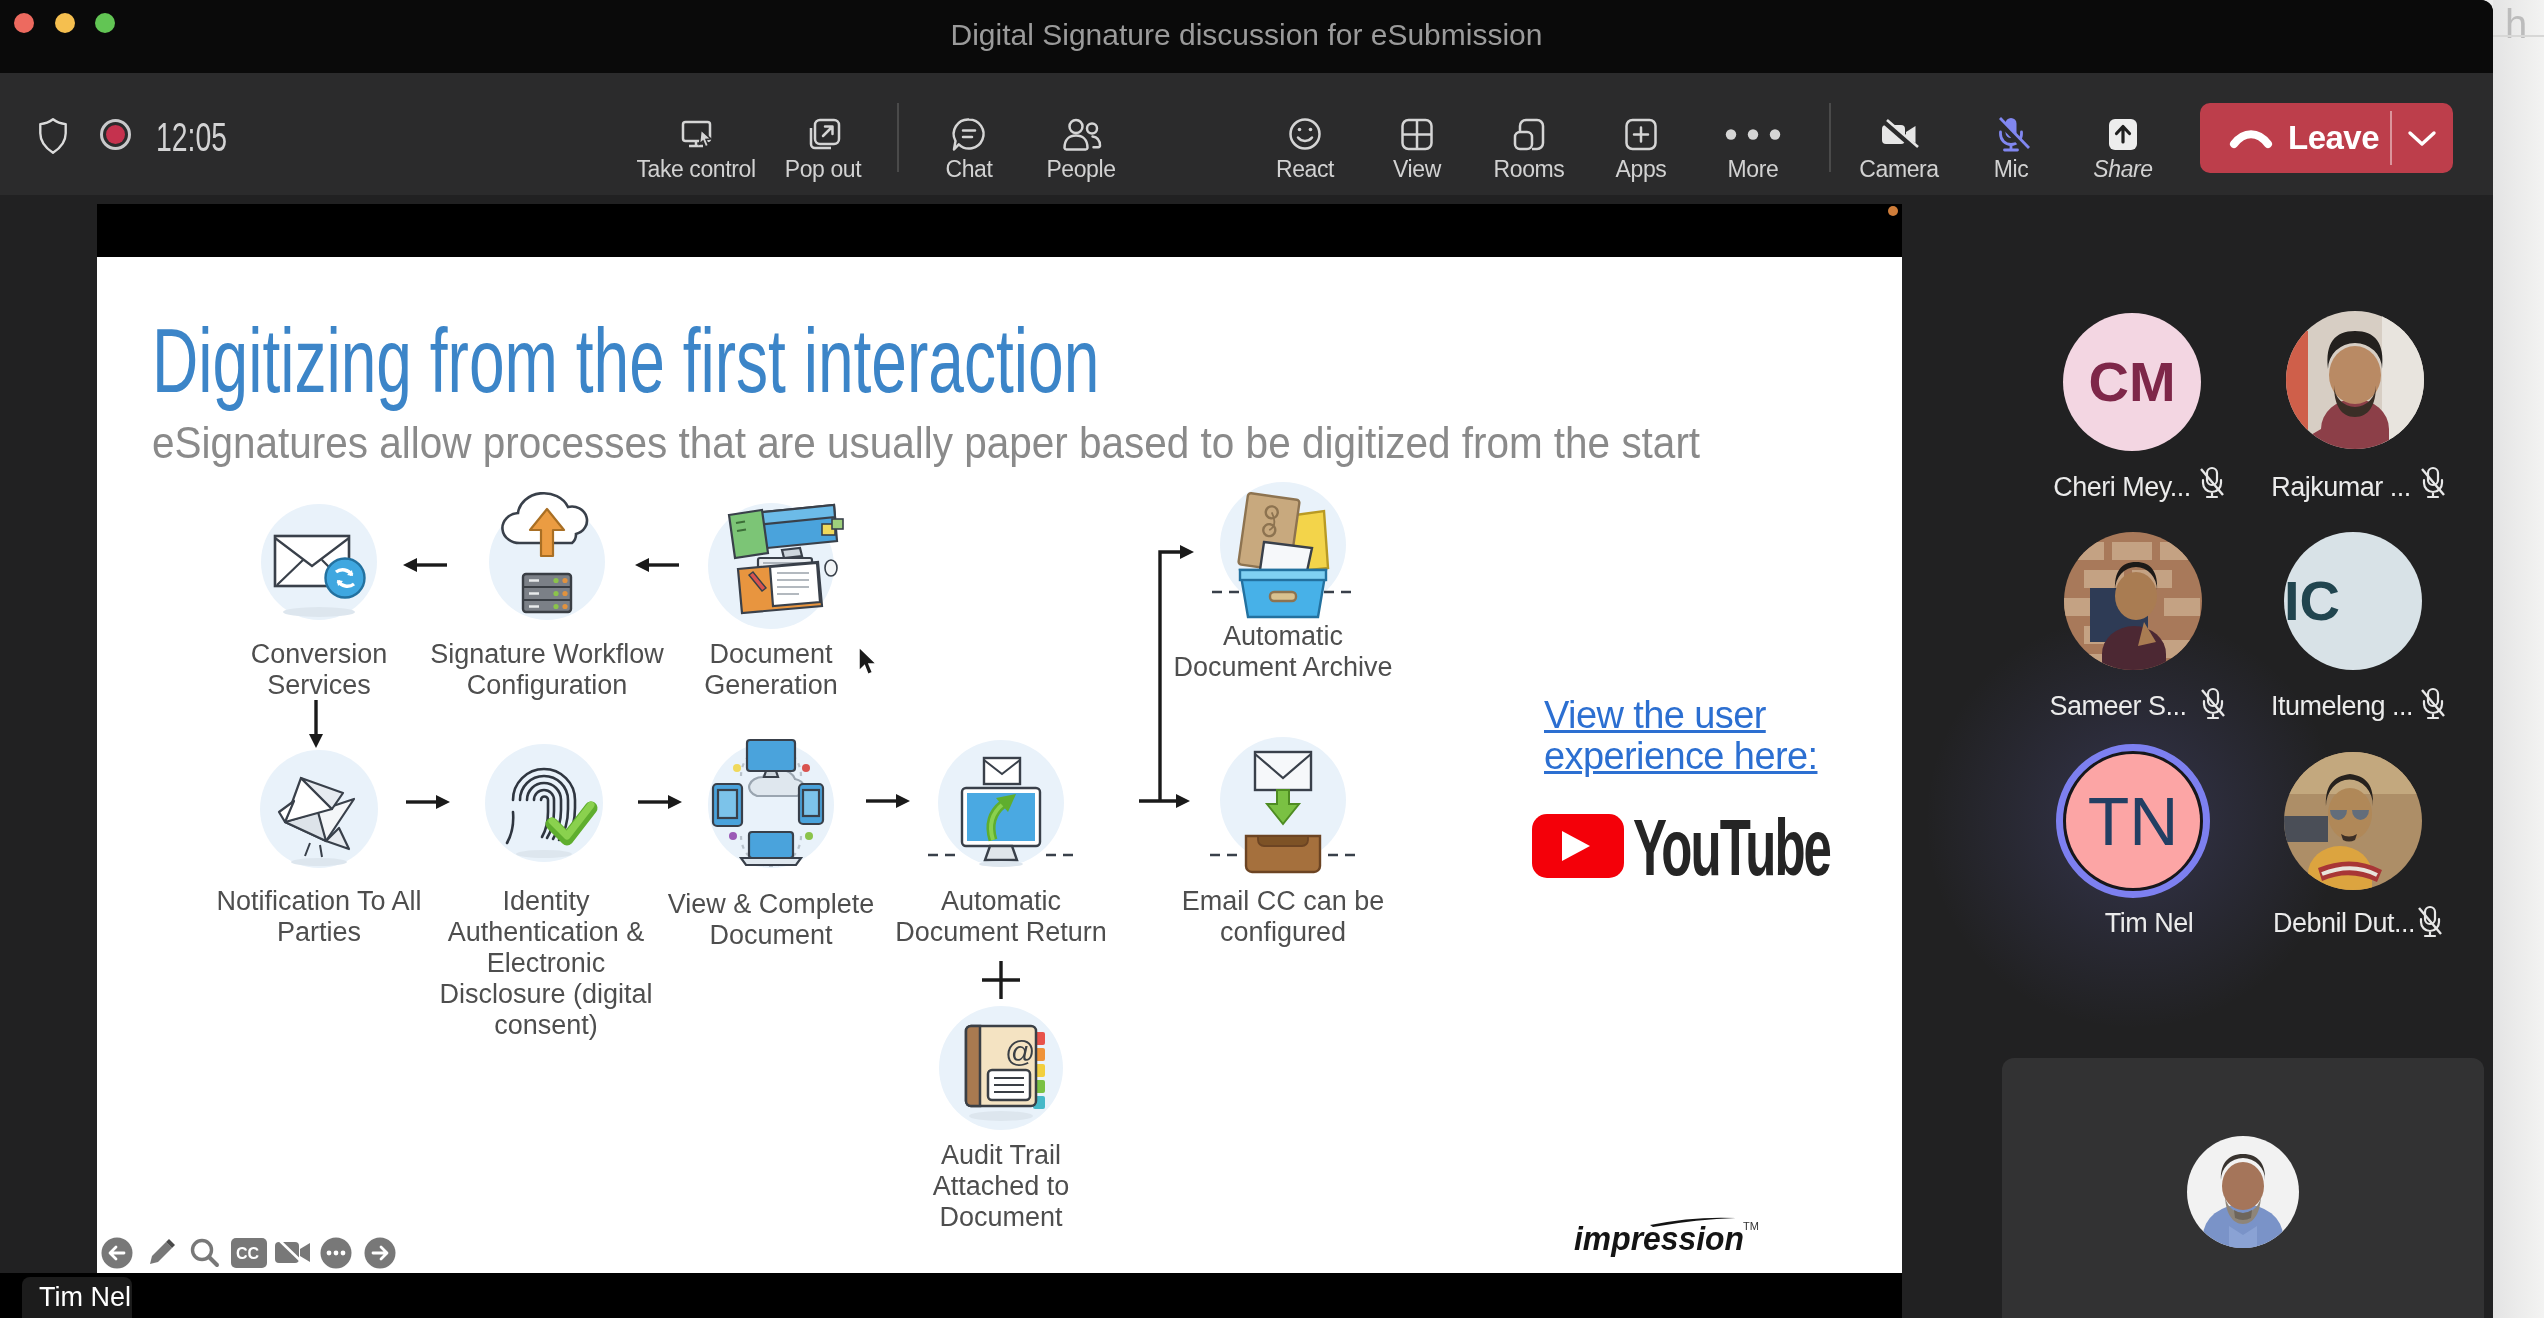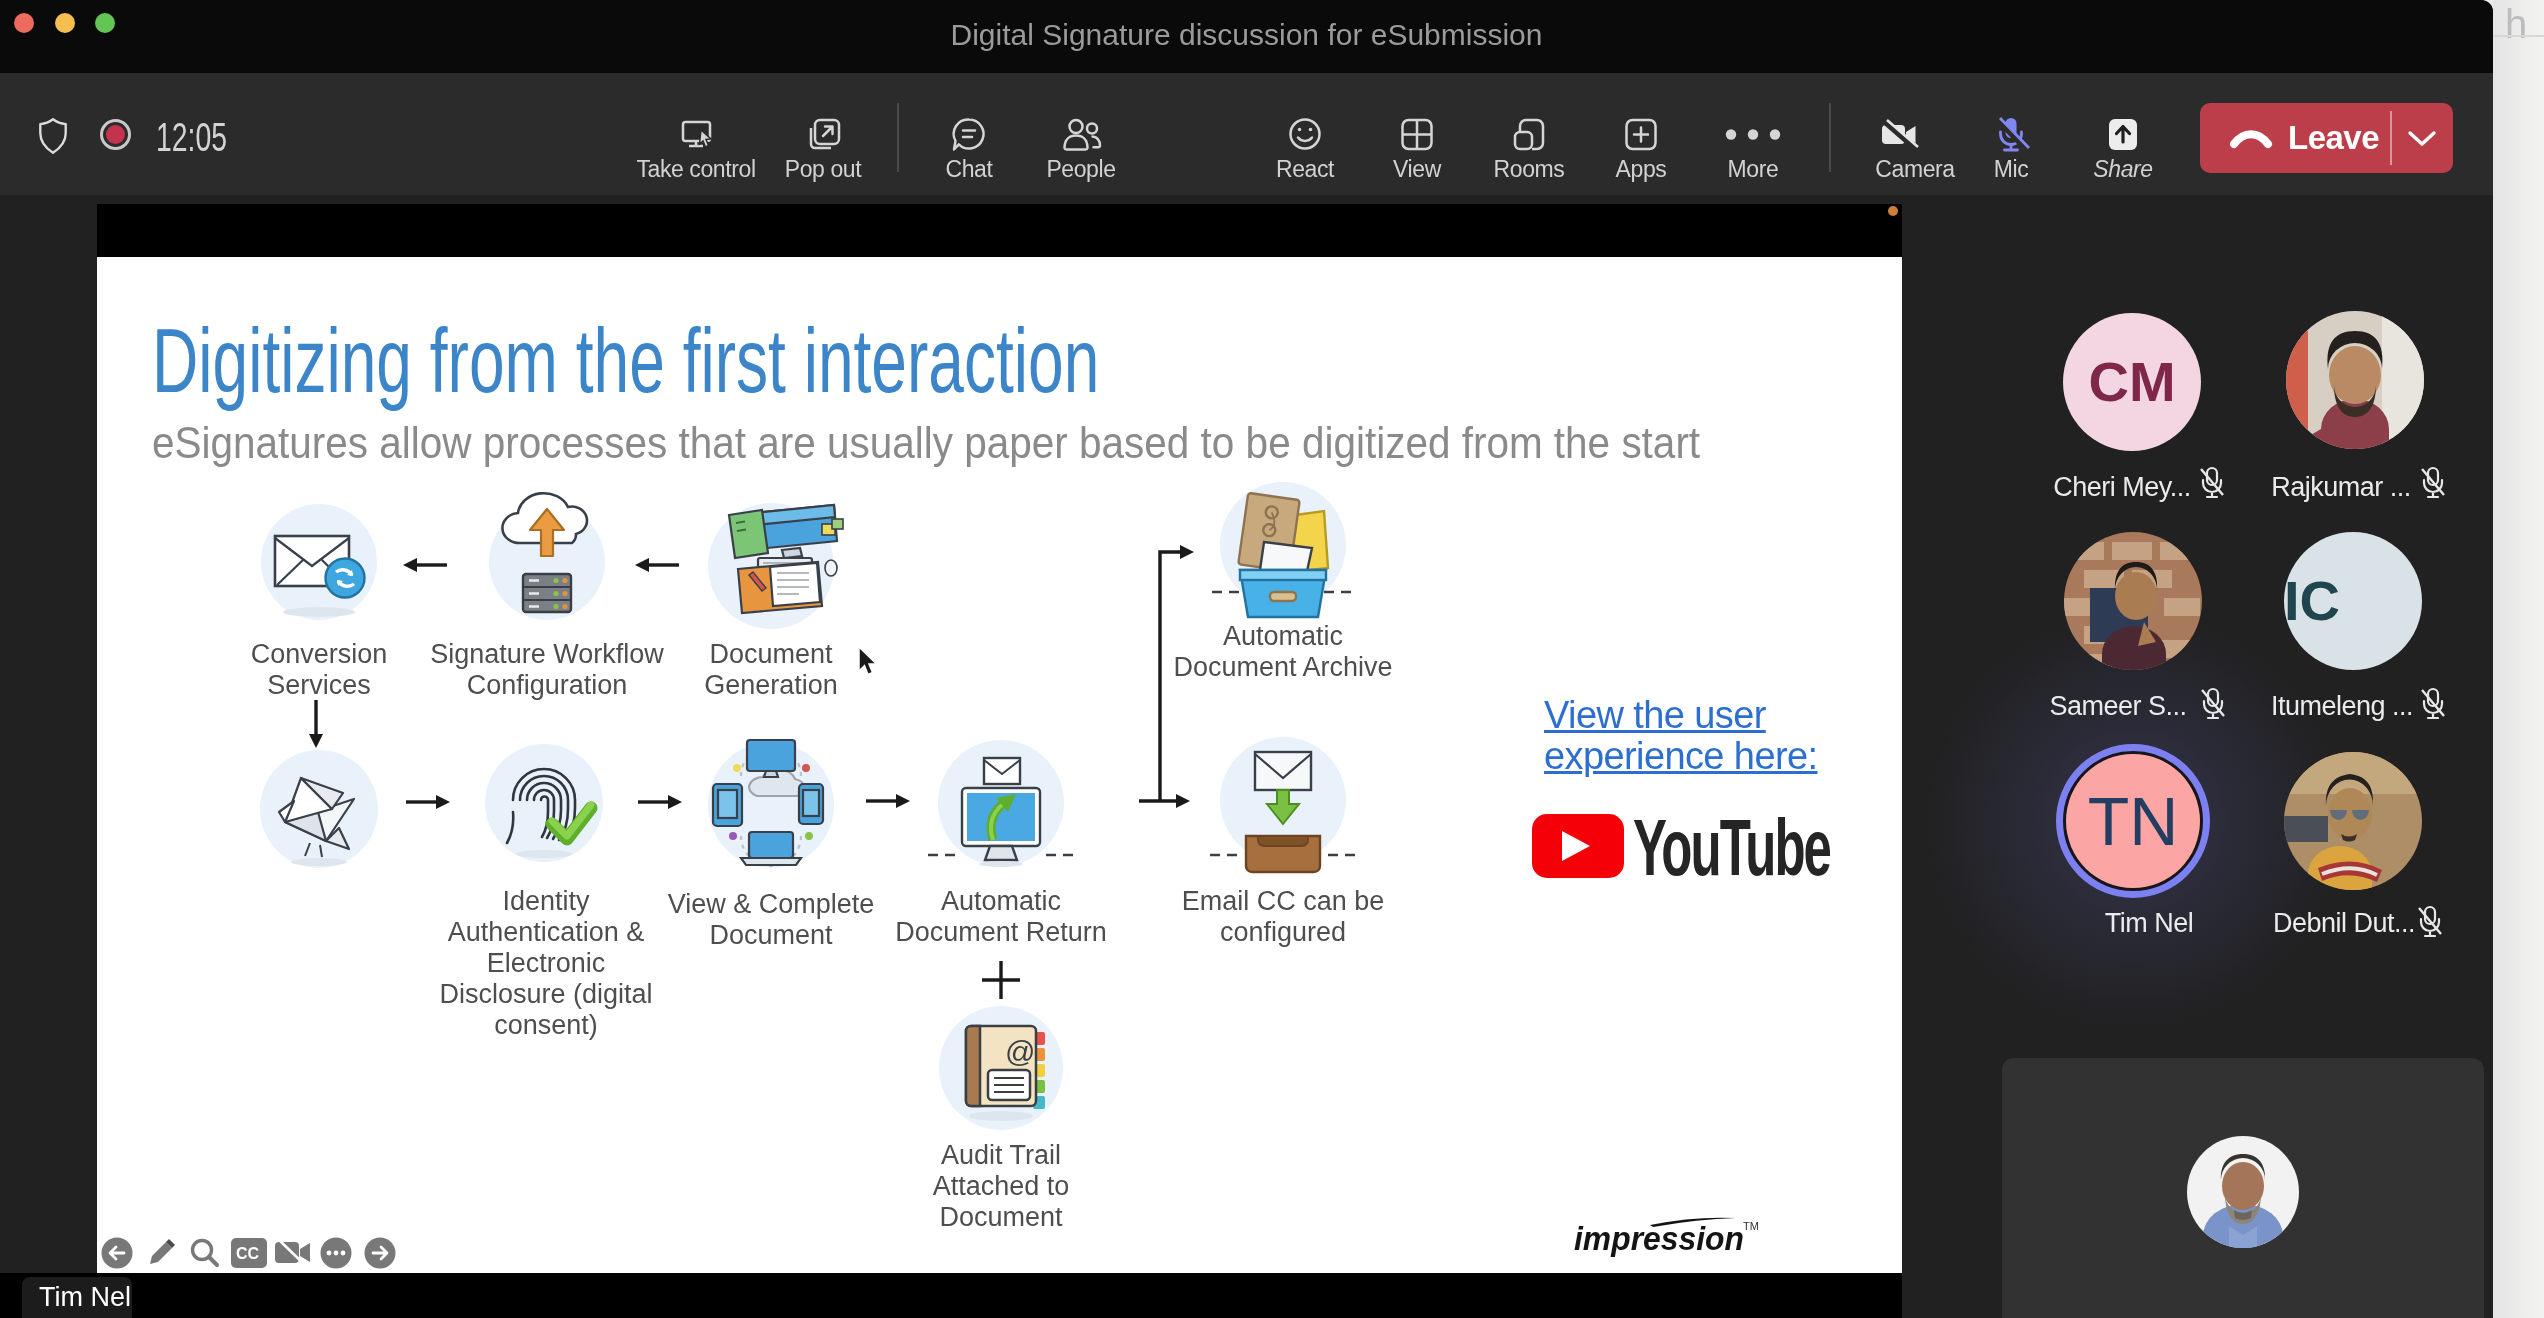--- a/index.html
+++ b/index.html
@@ -121,21 +121,21 @@
       <div class="lbl abs" style="left:0;top:79px;width:130px;">More</div>
     </div>
     <div class="tdiv" style="left:1829px;"></div>
     <div class="tbtn" style="left:1834px;">
       <svg class="abs" style="left:43px;top:26px;" width="44" height="44" viewBox="0 0 44 44">
           <rect x="5" y="12" width="23" height="19" rx="4" fill="#e6e6e6"></rect>
           <path d="M29 19 l9.5 -6 v17 l-9.5 -6 z" fill="#e6e6e6"></path>
           <line x1="7" y1="8" x2="38" y2="35" stroke="#2b2b2c" stroke-width="6"></line>
           <line x1="10" y1="7" x2="41" y2="34" stroke="#e6e6e6" stroke-width="2.6"></line>
         </svg>
-      <div class="lbl abs" style="left:16px;top:79px;width:130px;">Camera</div>
+      <div class="lbl abs" style="left:0;top:79px;width:130px;">Camera</div>
     </div>
     <div class="tbtn" style="left:1946px;">
       <svg class="abs" style="left:43px;top:26px;" width="44" height="44" viewBox="0 0 44 44">
           <rect x="16.5" y="5" width="11" height="20" rx="5.5" fill="#8187f0"></rect>
           <path d="M11.5 19 v2 a10.5 10.5 0 0 0 21 0 v-2" fill="none" stroke="#8187f0" stroke-width="2.8" stroke-linecap="round"></path>
           <path d="M22 32 v5 M15.5 37 h13" stroke="#8187f0" stroke-width="2.8" stroke-linecap="round"></path>
           <line x1="8" y1="6" x2="37" y2="36" stroke="#2b2b2c" stroke-width="6"></line>
           <line x1="11" y1="5" x2="40" y2="35" stroke="#8187f0" stroke-width="2.8"></line>
         </svg>
       <div class="lbl abs" style="left:0;top:79px;width:130px;">Mic</div>
@@ -340,20 +340,21 @@
 
       <g transform="translate(859,647)">
         <path d="M0 0 L0 24 L5.5 18.5 L9 27.5 L13.5 25.5 L10 17 L17.5 17 Z" fill="#1b1b1b" stroke="#fff" stroke-width="1.5"></path>
       </g>
     </svg>
 
     <div class="st" style="left:72px;top:382px;width:300px;">Conversion<br>Services</div>
     <div class="st" style="left:300px;top:382px;width:300px;">Signature Workflow<br>Configuration</div>
     <div class="st" style="left:524px;top:382px;width:300px;">Document<br>Generation</div>
     <div class="st" style="left:1006px;top:364px;width:360px;">Automatic<br>Document Archive</div>
+    <div class="st" style="left:72px;top:629px;width:300px;">Notification To All<br>Parties</div>
     <div class="st" style="left:299px;top:629px;width:300px;">Identity<br>Authentication &amp;<br>Electronic<br>Disclosure (digital<br>consent)</div>
     <div class="st" style="left:524px;top:632px;width:300px;">View &amp; Complete<br>Document</div>
     <div class="st" style="left:754px;top:629px;width:300px;">Automatic<br>Document Return</div>
     <div class="st" style="left:1036px;top:629px;width:300px;">Email CC can be<br>configured</div>
     <div class="st" style="left:754px;top:883px;width:300px;">Audit Trail<br>Attached to<br>Document</div>
 
     <div style="position:absolute;left:1447px;top:438px;font-size:38px;line-height:41px;letter-spacing:-0.6px;color:#2c6fd1;text-decoration:underline;">View the user<br>experience here:</div>
 
     <div style="position:absolute;left:1435px;top:557px;width:92px;height:64px;background:#f40009;border-radius:15px;"></div>
     <svg style="position:absolute;left:1463px;top:574px;" width="32" height="30" viewBox="0 0 32 30">

